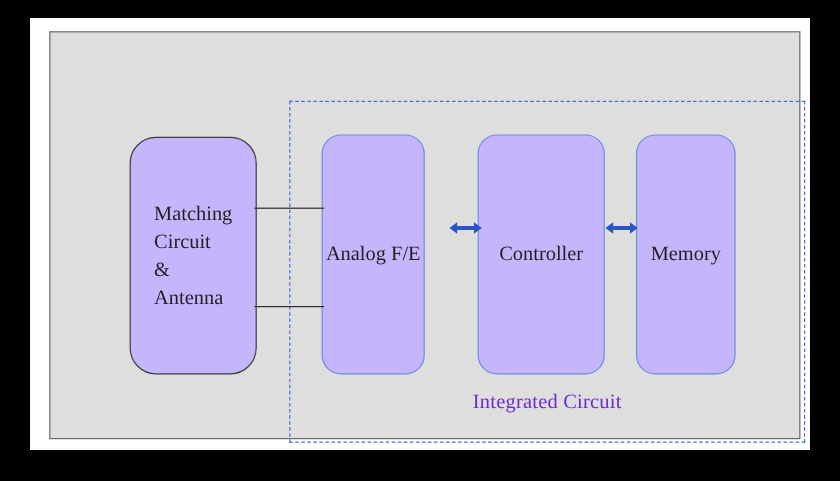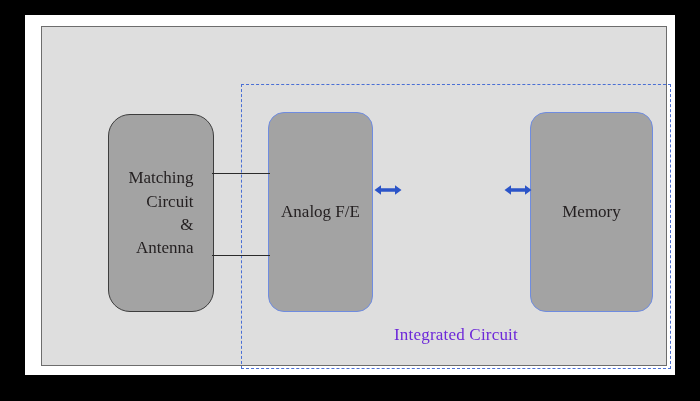--- a/index.html
+++ b/index.html
@@ -64,63 +64,63 @@
     text-align: center;
     font-size: 17px;
     color: #6d28d9;
     letter-spacing: 0.2px;
     white-space: nowrap;
   }
 
   
   .block {
     position: absolute;
-    background: #a3a3a3;
+    background: #c4b5fd;
     box-sizing: border-box;
     display: flex;
     align-items: center;
     justify-content: center;
-    text-align: right;
+    text-align: left;
     color: #231f20;
     font-size: 17px;
     line-height: 1.38;
   }
 
   .block-antenna {
     left: 66px;
     top: 87px;
     width: 106px;
     height: 198px;
     border: 1.7px solid #3d3d3d;
     border-radius: 22px;
   }
   .block-antenna .block-label {
     white-space: pre-line;
   }
 
   .block-afe {
     left: 226px;
     top: 85px;
-    width: 105px;
+    width: 86px;
     height: 200px;
     border: 1.6px solid #6f8ce0;
     border-radius: 16px;
   }
   .block-ctrl {
     left: 356px;
     top: 85px;
     width: 106px;
     height: 200px;
     border: 1.6px solid #6f8ce0;
     border-radius: 16px;
   }
   .block-mem {
     left: 488px;
     top: 85px;
-    width: 123px;
+    width: 83px;
     height: 200px;
     border: 1.6px solid #6f8ce0;
     border-radius: 16px;
   }
 
   
   .connector {
     position: absolute;
     height: 0;
     border-top: 1.8px solid #2b2b2b;
@@ -156,20 +156,23 @@
       <span class="block-label">Matching
 Circuit
 &amp;
 Antenna</span>
     </div>
 
     <div class="block block-afe">
       <span class="block-label">Analog F/E</span>
     </div>
 
+    <div class="block block-ctrl">
+      <span class="block-label">Controller</span>
+    </div>
 
     <div class="block block-mem">
       <span class="block-label">Memory</span>
     </div>
 
     <div class="connector connector-top"></div>
     <div class="connector connector-bottom"></div>
 
     <div class="dbl-arrow arrow-afe-ctrl">
       <svg width="28" height="16" viewBox="0 0 28 16">

